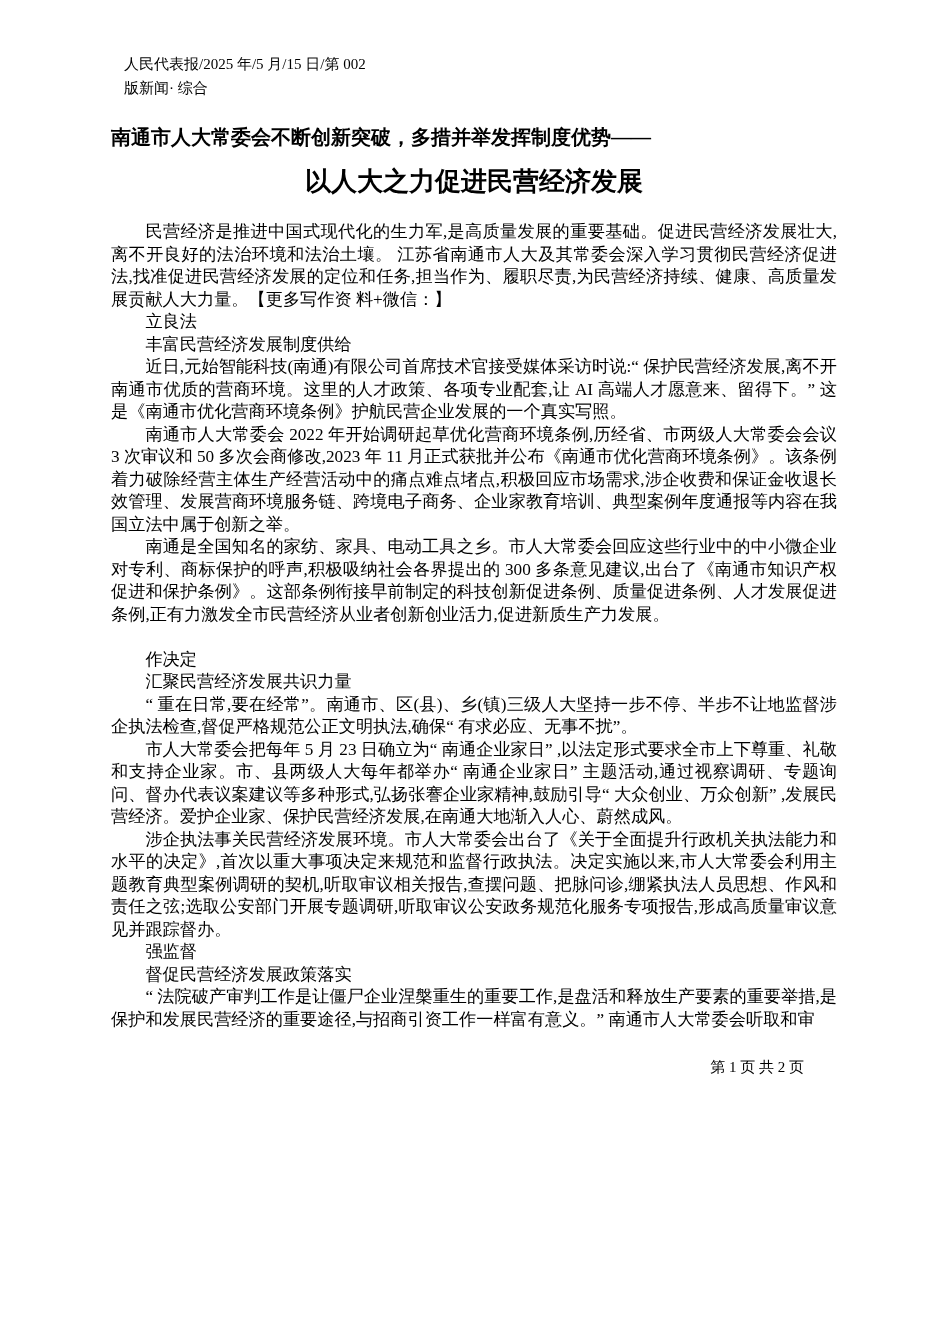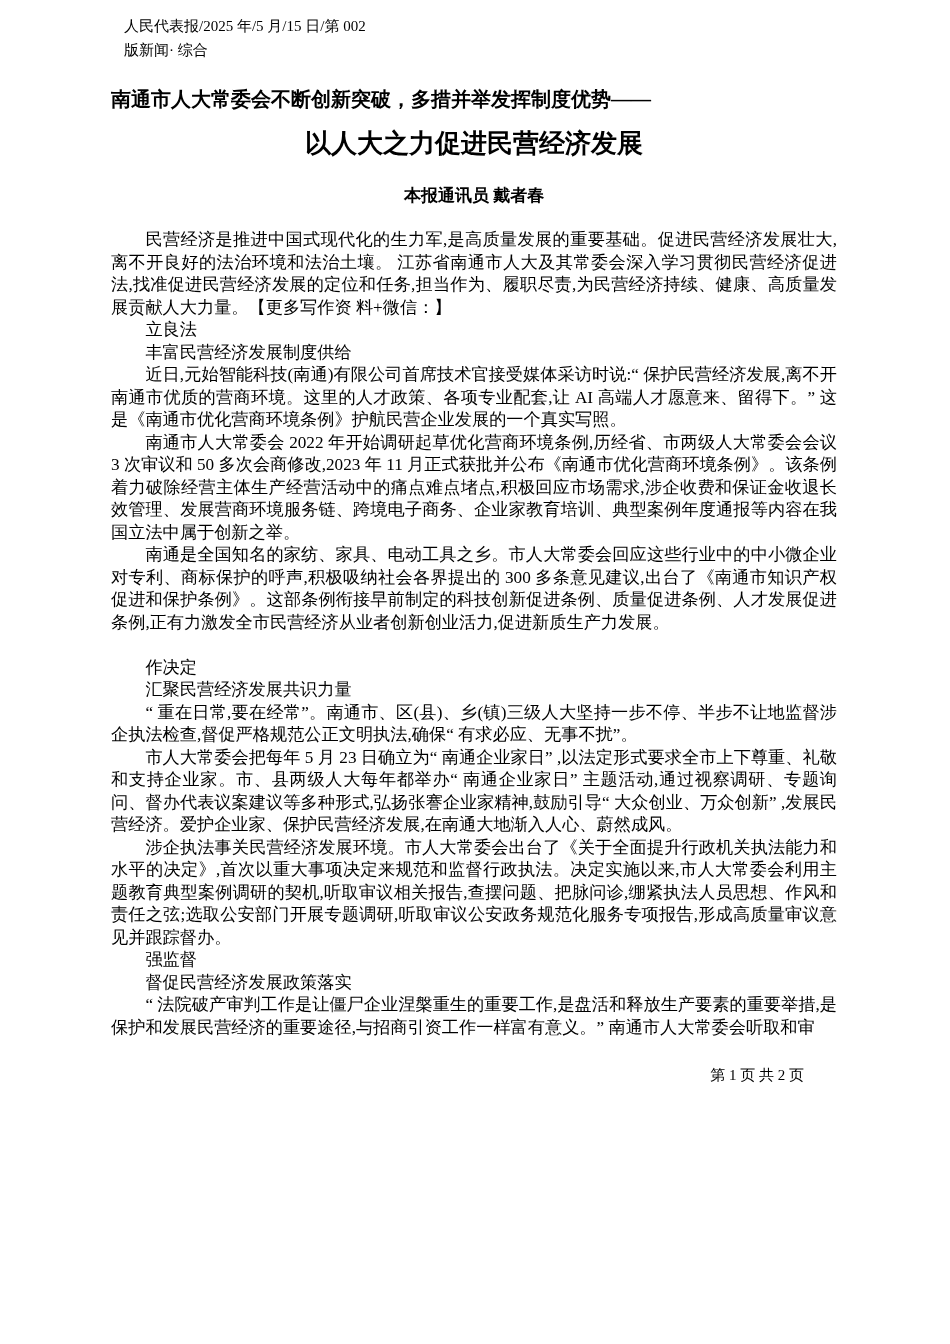--- a/index.html
+++ b/index.html
@@ -10,20 +10,21 @@
   .page {
     position: relative;
     width: 950px;
     height: 1088px;
     background: #ffffff;
     overflow: hidden;
     box-sizing: border-box;
     padding: 14px 113px 4px 111px;
     color: #000000;
     font-family: "Liberation Serif", "DejaVu Serif", serif;
+    margin-top: 38px;
   }
   .doc-header {
     margin-left: 13px;
     font-size: 15px;
     line-height: 24px;
   }
   .subtitle {
     margin-top: 25px;
     text-align: left;
     font-size: 20px;
@@ -101,21 +102,20 @@
 
   <div class="doc-header">
     <div>人民代表报/2025 年/5 月/15 日/第 002</div>
     <div>版新闻· 综合</div>
   </div>
 
   <div class="subtitle">南通市人大常委会不断创新突破，多措并举发挥制度优势——</div>
 
   <h1 class="title">以人大之力促进民营经济发展</h1>
 
-  <div class="byline">本报通讯员 戴者春</div>
 
   <div class="body-text">
     <p class="para">民营经济是推进中国式现代化的生力军,是高质量发展的重要基础。促进民营经济发展壮大,离不开良好的法治环境和法治土壤。 江苏省南通市人大及其常委会深入学习贯彻民营经济促进法,找准促进民营经济发展的定位和任务,担当作为、履职尽责,为民营经济持续、健康、高质量发展贡献人大力量。【更多写作资 料+微信：】</p>
     <p class="head">立良法</p>
     <p class="head">丰富民营经济发展制度供给</p>
     <p class="para">近日,元始智能科技(南通)有限公司首席技术官接受媒体采访时说:“ 保护民营经济发展,离不开南通市优质的营商环境。这里的人才政策、各项专业配套,让 AI 高端人才愿意来、留得下。” 这是《南通市优化营商环境条例》护航民营企业发展的一个真实写照。</p>
     <p class="para">南通市人大常委会 2022 年开始调研起草优化营商环境条例,历经省、市两级人大常委会会议 3 次审议和 50 多次会商修改,2023 年 11 月正式获批并公布《南通市优化营商环境条例》。该条例着力破除经营主体生产经营活动中的痛点难点堵点,积极回应市场需求,涉企收费和保证金收退长效管理、发展营商环境服务链、跨境电子商务、企业家教育培训、典型案例年度通报等内容在我国立法中属于创新之举。</p>
     <p class="para">南通是全国知名的家纺、家具、电动工具之乡。市人大常委会回应这些行业中的中小微企业对专利、商标保护的呼声,积极吸纳社会各界提出的 300 多条意见建议,出台了《南通市知识产权促进和保护条例》。这部条例衔接早前制定的科技创新促进条例、质量促进条例、人才发展促进条例,正有力激发全市民营经济从业者创新创业活力,促进新质生产力发展。</p>
     <div class="spacer"></div>
     <p class="head">作决定</p>

